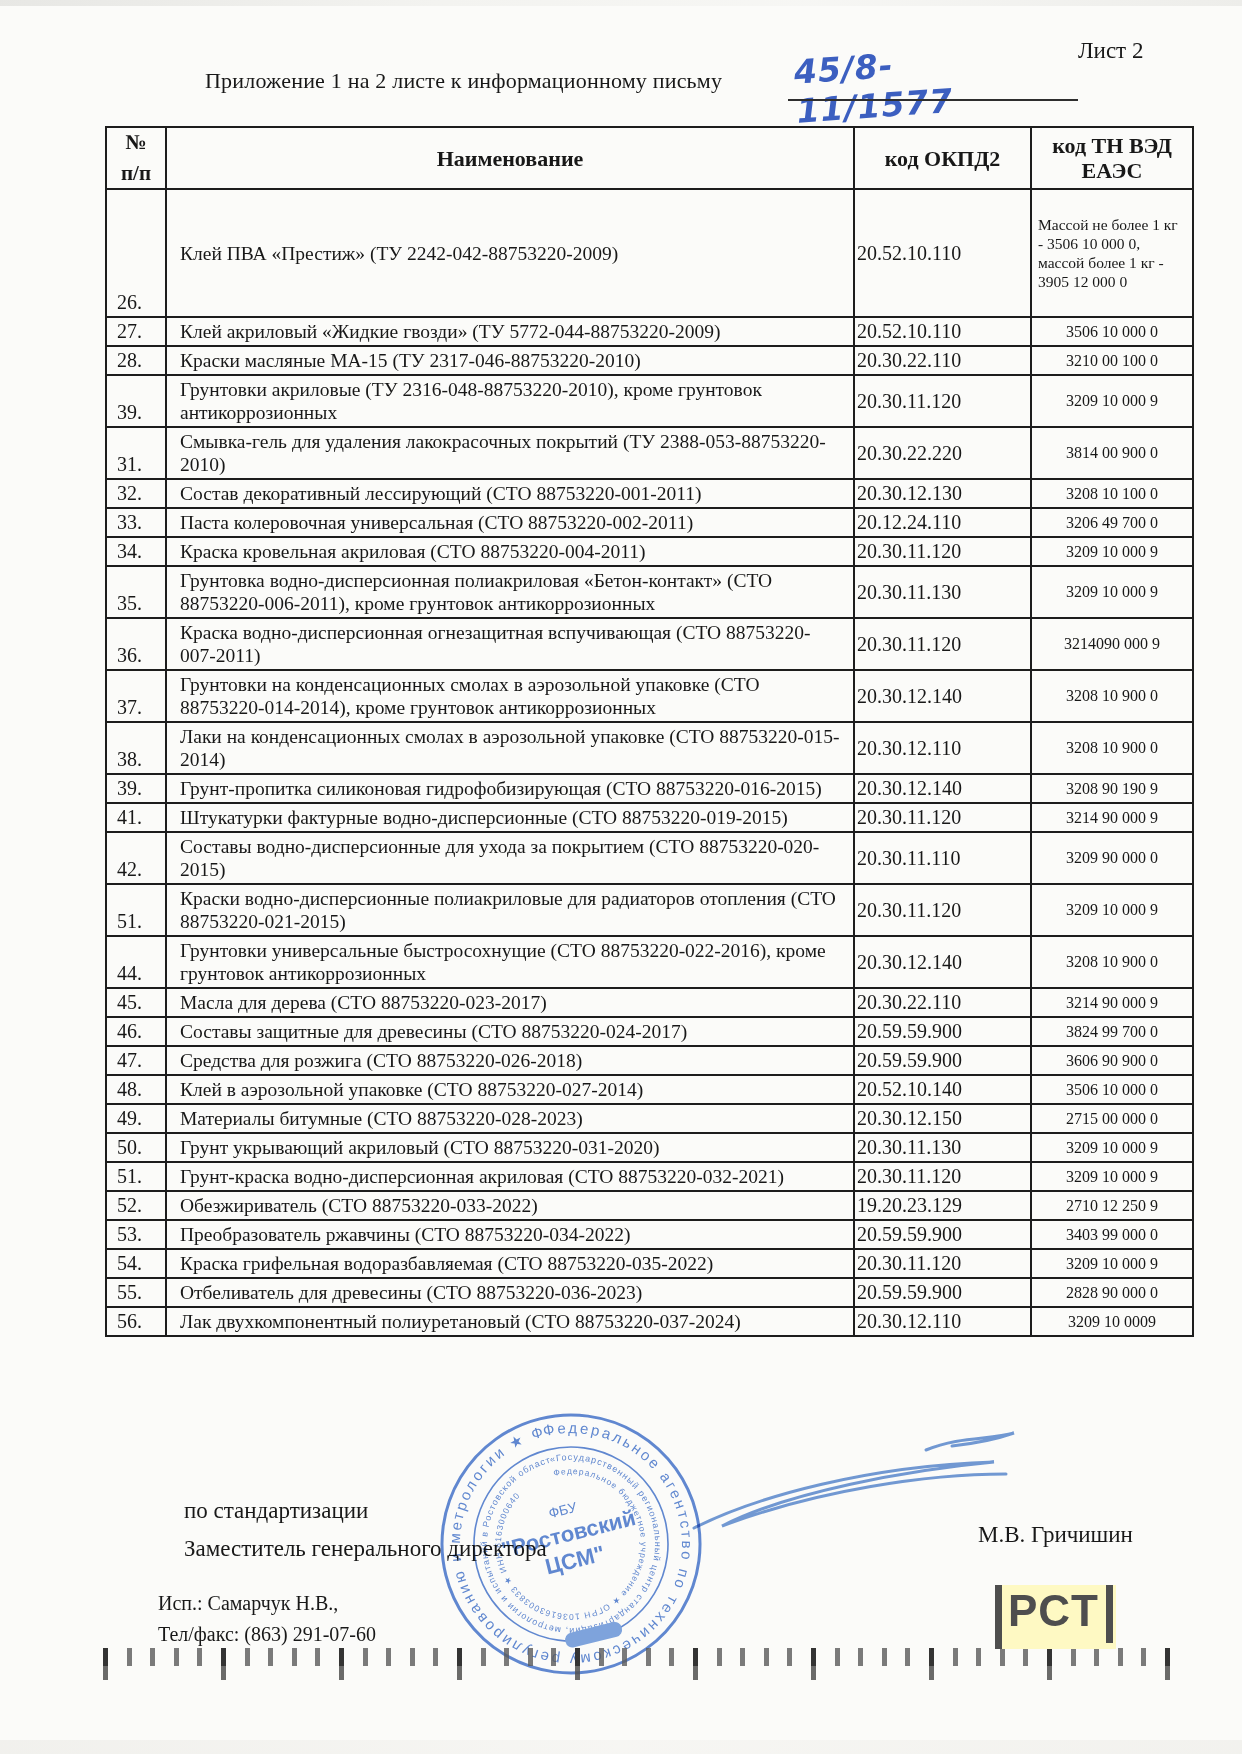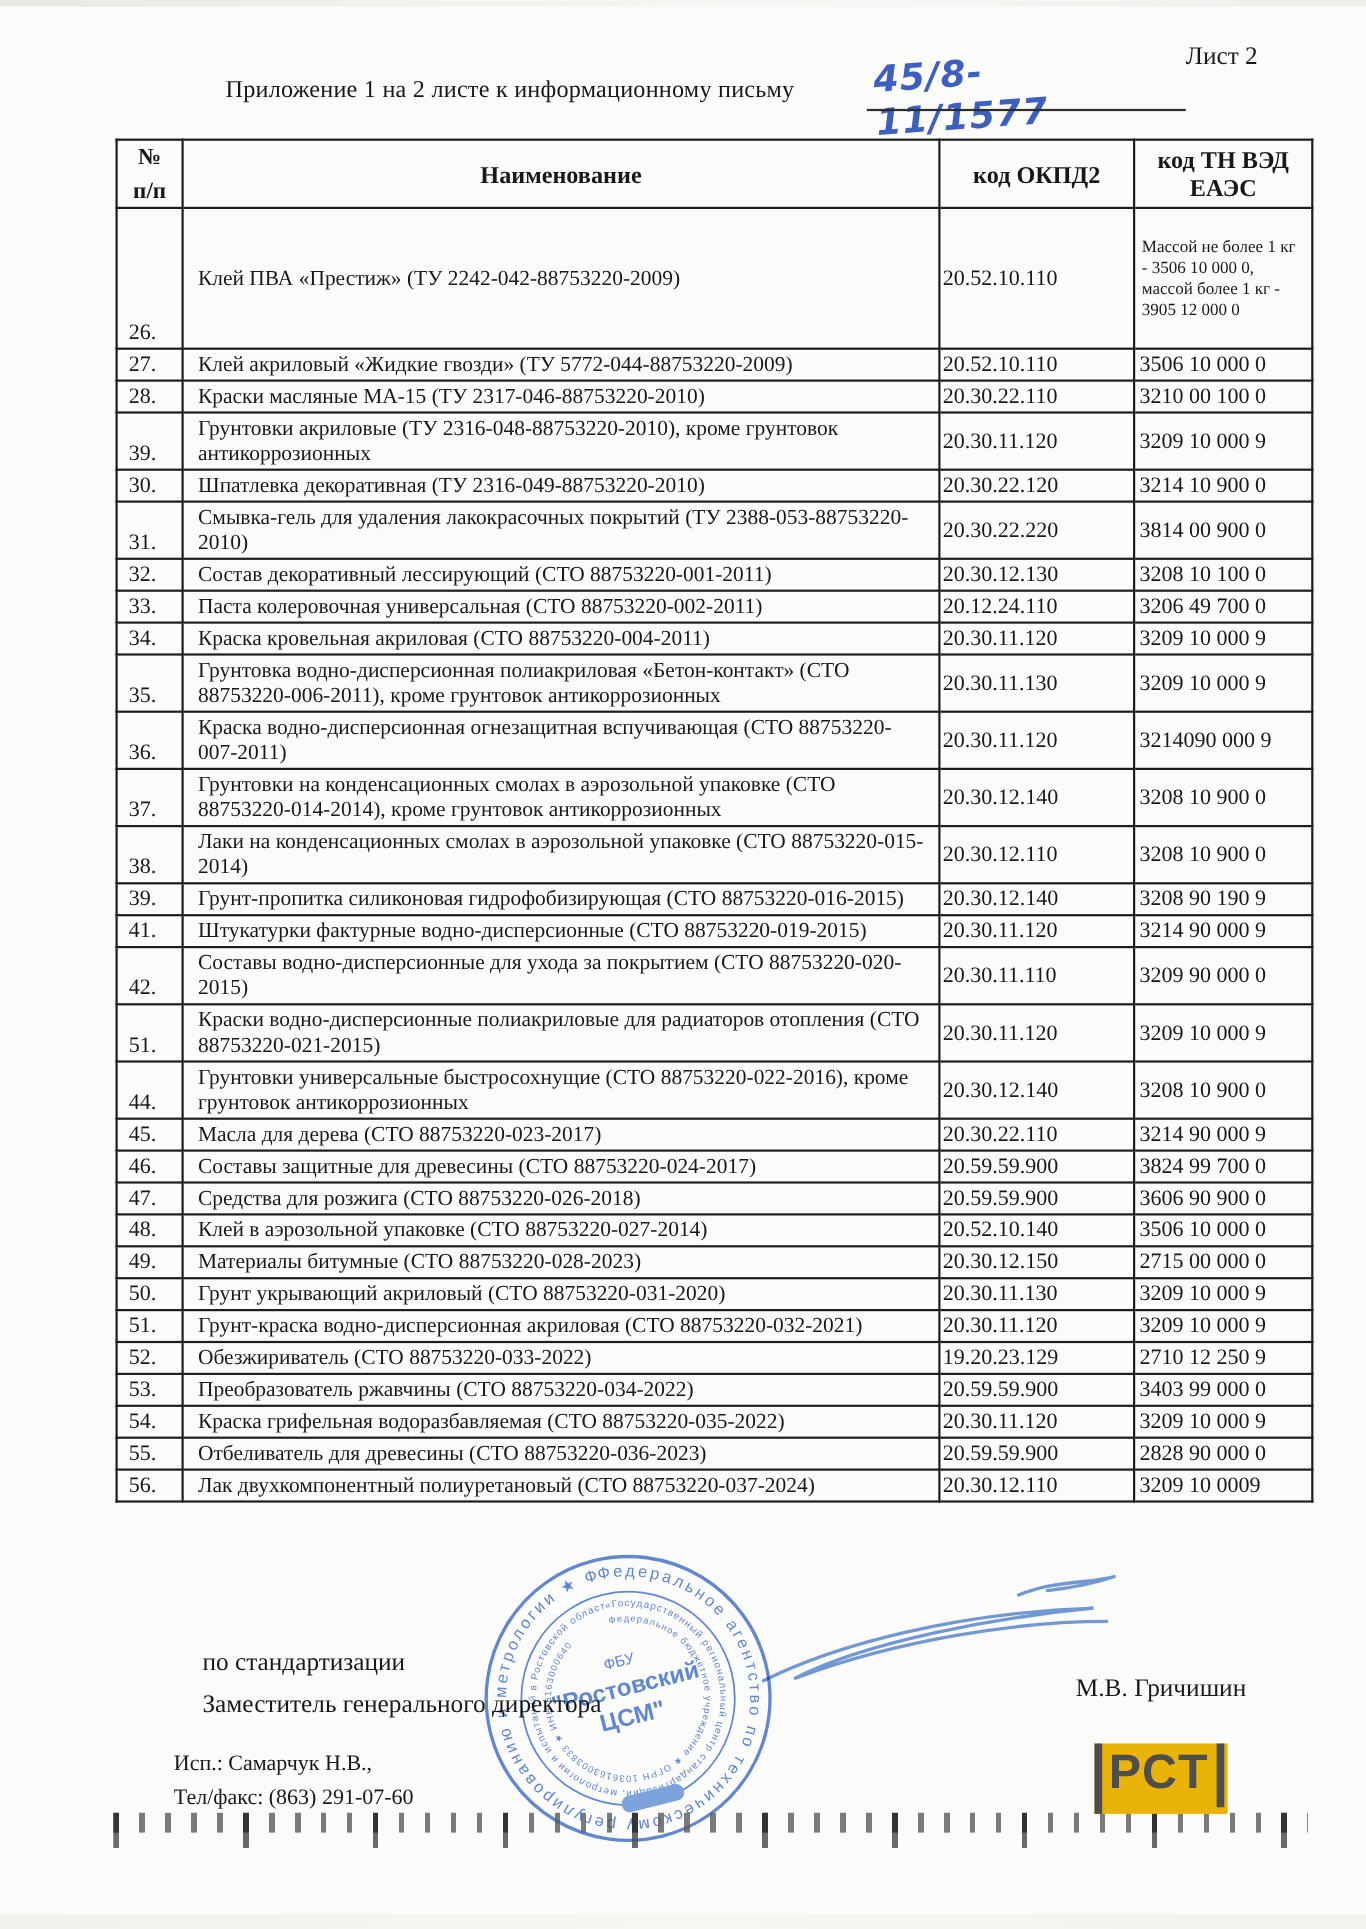--- a/index.html
+++ b/index.html
@@ -23,42 +23,42 @@
   .hand-underline{position:absolute;left:788px;top:99px;width:290px;border-top:2.5px solid #2e2e2e;}
 
   table.doc{border-collapse:collapse;table-layout:fixed;position:absolute;left:105px;top:126px;width:1087px;}
   table.doc th, table.doc td{border:2px solid #1d1d1d;}
   thead th{font-size:22px;font-weight:bold;padding:2px 4px;line-height:25px;}
   th.h-num{height:56px;}
   .h-num-wrap{display:flex;flex-direction:column;justify-content:space-between;height:56px;font-size:21px;}
   td.c-num{vertical-align:bottom;text-align:left;padding:0 2px 2px 10px;font-size:20px;line-height:23px;}
   td.c-name{text-align:left;padding:2px 8px 2px 13px;font-size:19.5px;line-height:23px;vertical-align:middle;}
   td.c-okpd{text-align:left;font-size:20px;vertical-align:middle;padding:1px 2px;}
-  td.c-tnved{text-align:left;font-size:20px;vertical-align:middle;padding:1px 4px;}
+  td.c-tnved{text-align:center;font-size:16px;vertical-align:middle;padding:1px 4px;}
   td.c-tnved.small{font-size:15.5px;line-height:19px;text-align:left;padding:3px 6px;}
   tr.tall td{height:120px;}
 
   .sig-title{position:absolute;left:184px;top:1492px;font-size:23px;line-height:38px;}
   .sig-name{position:absolute;left:978px;top:1522px;font-size:23px;}
   .executor{position:absolute;left:126px;top:1588px;font-size:20px;line-height:31px;margin-left:32px;}
 
   .ruler{
     position:absolute;left:103px;top:1648px;width:1086px;height:34px;
     background:
       repeating-linear-gradient(90deg, rgba(85,85,85,.82) 0 5px, transparent 5px 23.6px) top left / 100% 30px no-repeat,
       repeating-linear-gradient(90deg, rgba(85,85,85,.9) 0 5px, transparent 5px 118px) top left / 100% 18px no-repeat;
     background-blend-mode:multiply;
   }
   
   .ruler{background:
       repeating-linear-gradient(90deg, rgba(80,80,80,.85) 0 5px, transparent 5px 118px) top left / 100% 32px no-repeat,
       repeating-linear-gradient(90deg, rgba(90,90,90,.8) 0 5px, transparent 5px 23.6px) top left / 100% 18px no-repeat;}
 
   .rst{position:absolute;left:995px;top:1585px;display:flex;align-items:flex-start;gap:6px;
-    color:#4e4e4e;background:#eab308;padding:0 3px 0 0;}
+    color:#4e4e4e;background:#fef9c3;padding:0 3px 0 0;}
   .rst .bar{width:7px;height:64px;background:#4e4e4e;}
   .rst .bar.r{height:58px;}
   .rst .word{font-family:"Liberation Sans","DejaVu Sans",sans-serif;font-weight:bold;
     font-size:44px;line-height:52px;letter-spacing:2px;}
 
   .stamp{position:absolute;left:425px;top:1398px;opacity:.88;mix-blend-mode:multiply;}
   .signature-svg{position:absolute;left:688px;top:1428px;mix-blend-mode:multiply;}
 </style>
 </head>
 <body>
@@ -113,26 +113,20 @@
       <td class="c-okpd">20.30.22.110</td>
       <td class="c-tnved">3210 00 100 0</td>
     </tr>
         <tr>
       <td class="c-num">39.</td>
       <td class="c-name">Грунтовки акриловые (ТУ 2316-048-88753220-2010), кроме грунтовок антикоррозионных</td>
       <td class="c-okpd">20.30.11.120</td>
       <td class="c-tnved">3209 10 000 9</td>
     </tr>
         <tr>
-      <td class="c-num">30.</td>
-      <td class="c-name">Шпатлевка декоративная  (ТУ 2316-049-88753220-2010)</td>
-      <td class="c-okpd">20.30.22.120</td>
-      <td class="c-tnved">3214 10 900 0</td>
-    </tr>
-        <tr>
       <td class="c-num">31.</td>
       <td class="c-name">Смывка-гель для удаления лакокрасочных покрытий (ТУ 2388-053-88753220-2010)</td>
       <td class="c-okpd">20.30.22.220</td>
       <td class="c-tnved">3814 00 900 0</td>
     </tr>
         <tr>
       <td class="c-num">32.</td>
       <td class="c-name">Состав декоративный лессирующий (СТО 88753220-001-2011)</td>
       <td class="c-okpd">20.30.12.130</td>
       <td class="c-tnved">3208 10 100 0</td>

